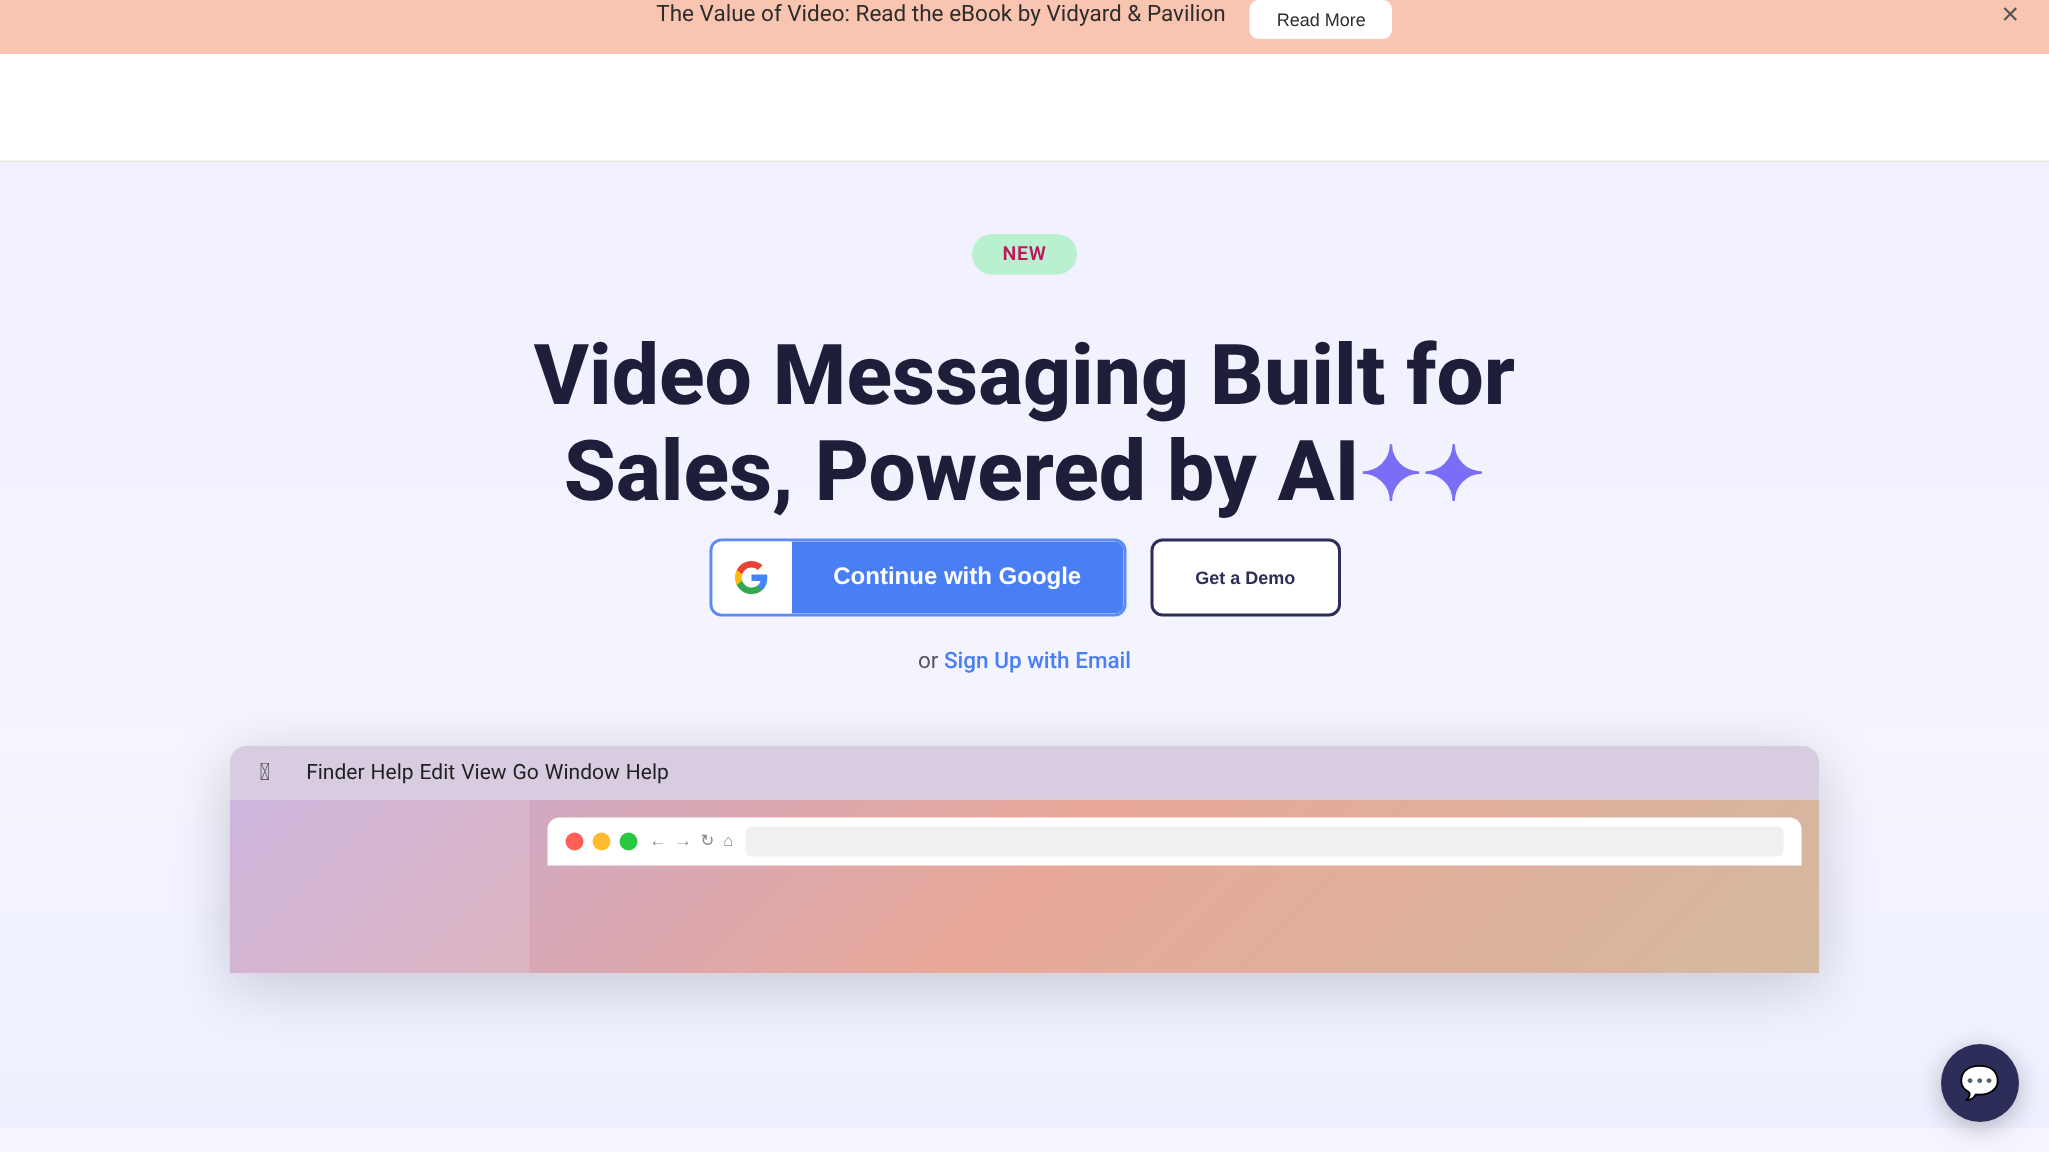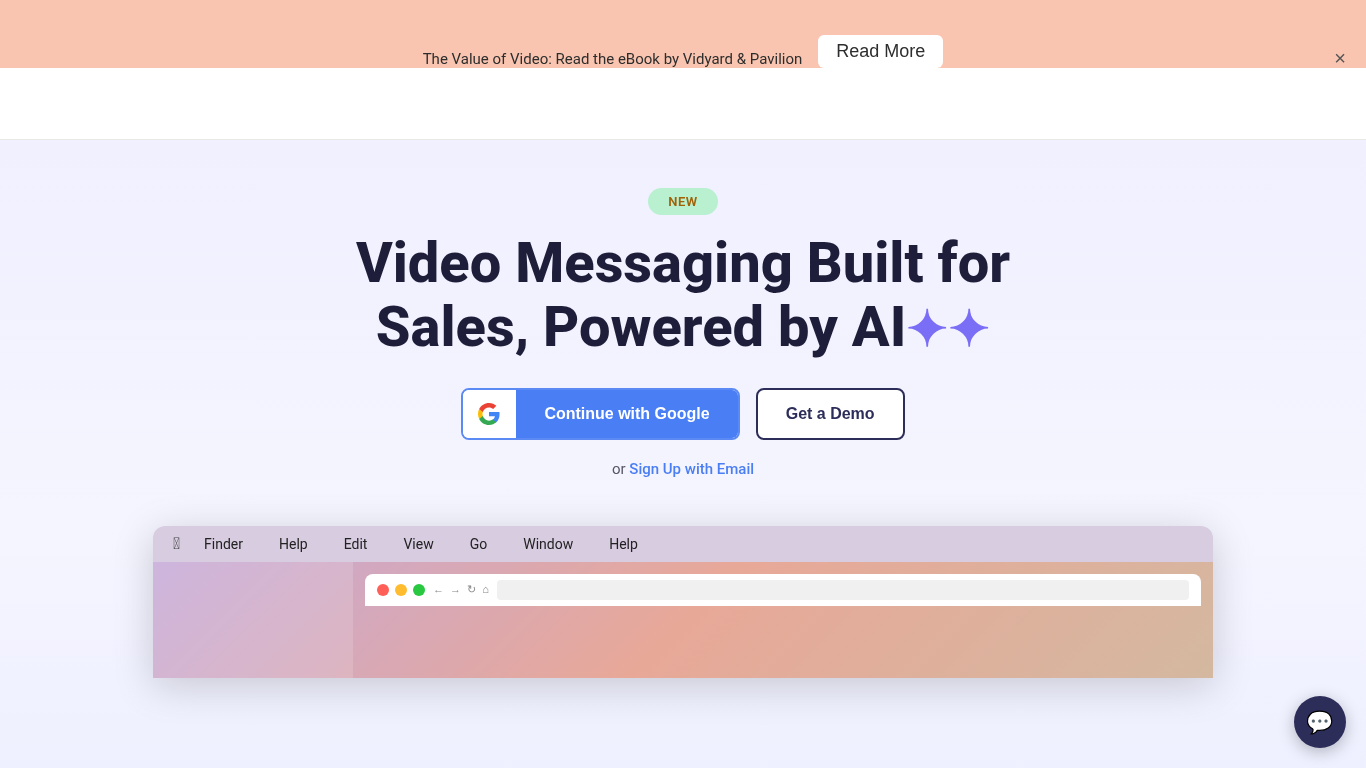--- a/index.html
+++ b/index.html
@@ -14,38 +14,38 @@
       width: 1366px;
       height: 768px;
       overflow: hidden;
       position: relative;
     }
 
     
     .top-banner {
       background: #f9c5b0;
       display: flex;
-      align-items: flex-end;
+      align-items: flex-start;
       justify-content: center;
-      height: 68px;
+      height: 36px;
       position: relative;
       gap: 16px;
     }
 
     .banner-text {
       font-size: 15px;
       color: #2d2d2d;
     }
 
     .banner-read-more {
       background: white;
       border: none;
       border-radius: 6px;
       padding: 6px 18px;
-      font-size: 18px;
+      font-size: 12px;
       font-weight: 500;
       cursor: pointer;
       color: #2d2d2d;
     }
 
     .banner-close {
       position: absolute;
       right: 20px;
       background: none;
       border: none;
@@ -68,38 +68,38 @@
       min-height: calc(768px - 52px - 72px);
       display: flex;
       flex-direction: column;
       align-items: center;
       padding-top: 48px;
     }
 
     
     .new-badge {
       background: #b8f0d0;
-      color: #a16207;
+      color: #be185d;
       border-radius: 20px;
       padding: 6px 20px;
       font-size: 13px;
       font-weight: 600;
       letter-spacing: 0.5px;
-      margin-bottom: 16px;
+      margin-bottom: 35px;
       display: inline-block;
     }
 
     
     .headline {
       font-size: 56px;
       font-weight: 800;
       color: #1e1e3a;
       text-align: center;
       line-height: 1.15;
-      margin-bottom: 28px;
+      margin-bottom: 12px;
       max-width: 780px;
     }
 
     .sparkle {
       display: inline-block;
       color: #7b6ef6;
       font-size: 50px;
     }
 
     
@@ -156,21 +156,21 @@
       height: 100%;
       display: flex;
       align-items: center;
     }
 
     .demo-btn {
       border: 2px solid #2d2d5a;
       border-radius: 8px;
       background: white;
       color: #2d2d5a;
-      font-size: 16px;
+      font-size: 12px;
       font-weight: 600;
       padding: 0 28px;
       height: 52px;
       cursor: pointer;
     }
 
     .signup-alt {
       font-size: 15px;
       color: #555566;
       margin-bottom: 40px;
@@ -203,21 +203,21 @@
       position: relative;
     }
 
     .apple-logo {
       font-size: 16px;
       color: #444;
     }
 
     .menu-items {
       display: flex;
-      gap: 36px;
+      gap: 4px;
       align-items: center;
     }
 
     .menu-item {
       font-size: 14px;
       color: #222;
     }
 
     .mac-content {
       background: linear-gradient(135deg, #c5a8d8 0%, #e8a898 50%, #d4b8a0 100%);

